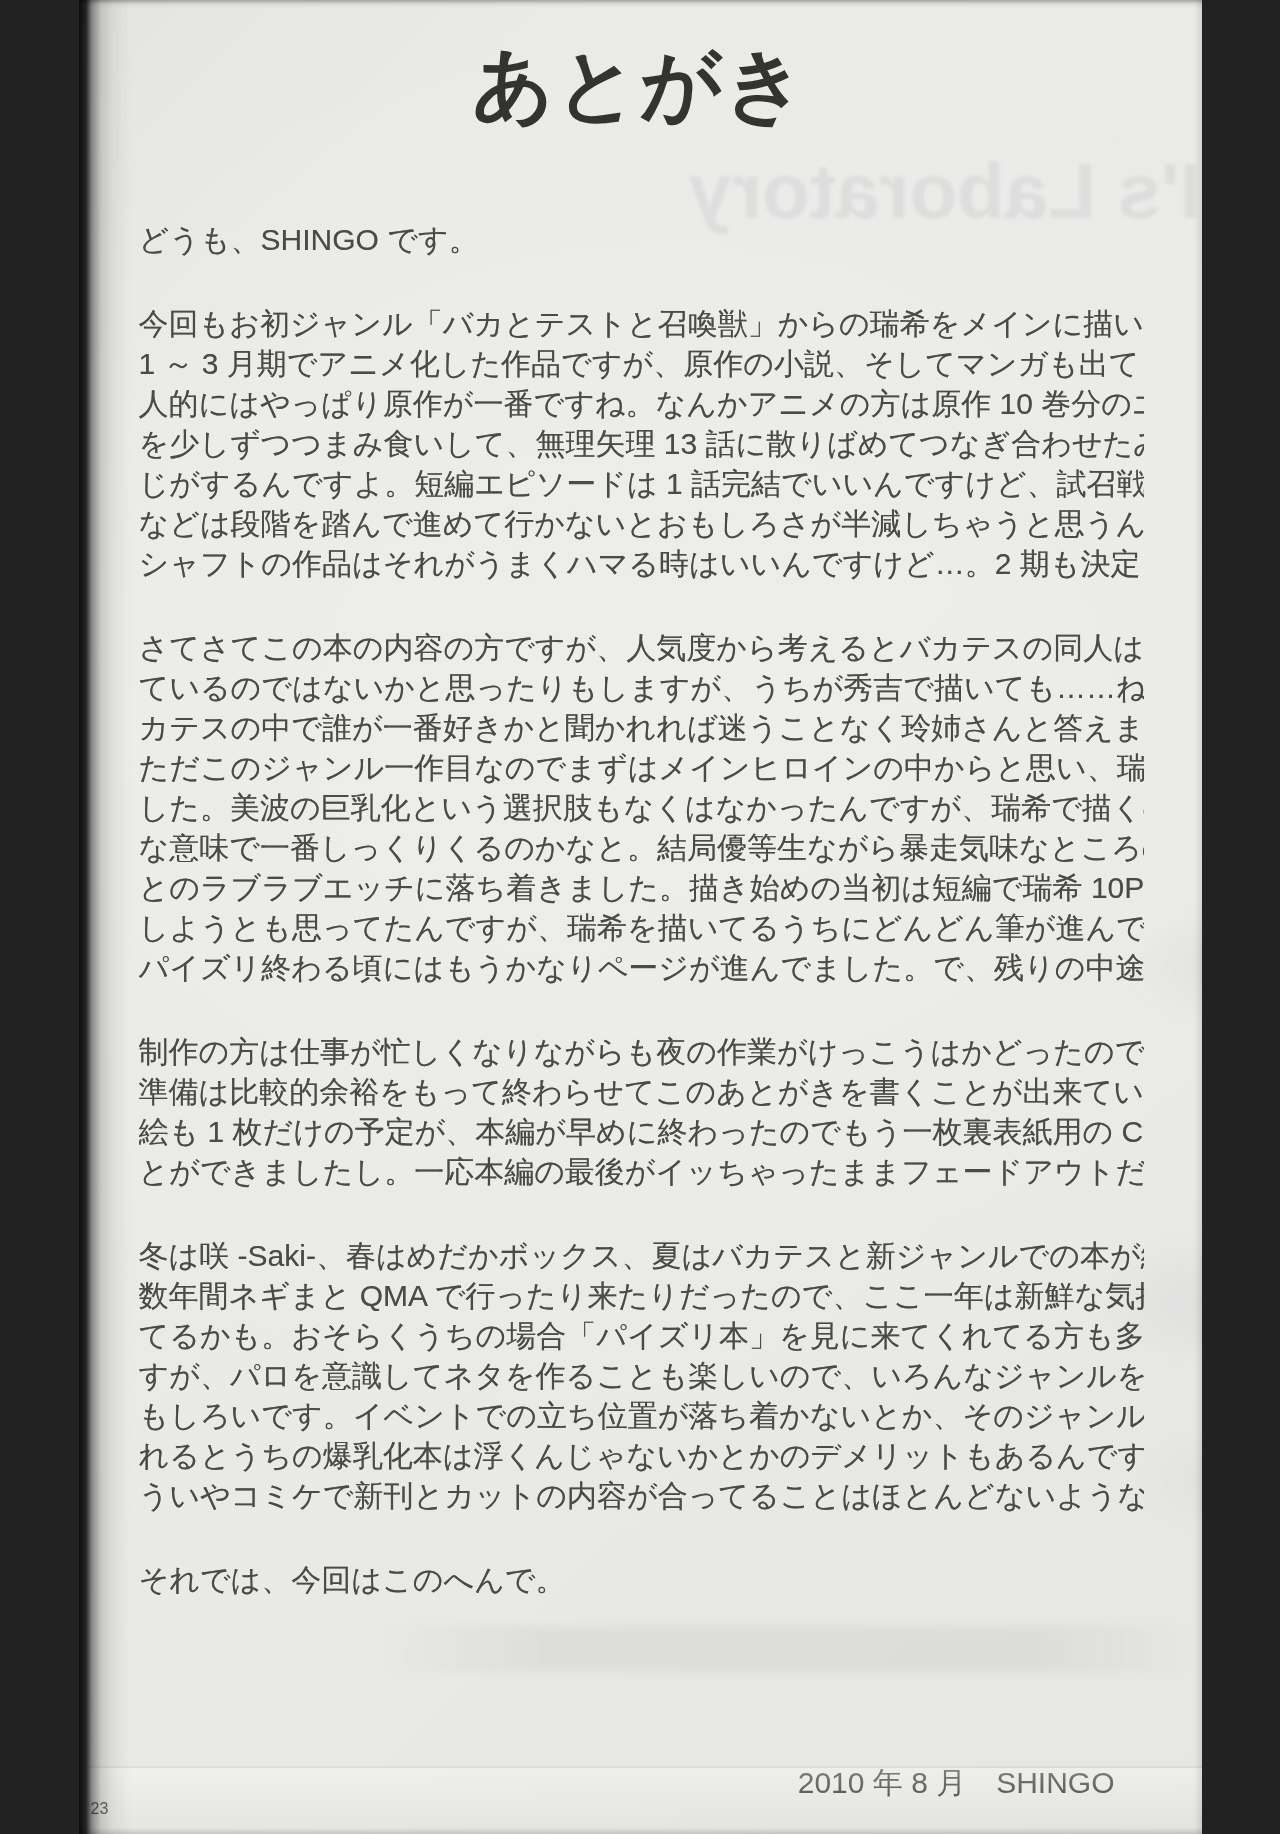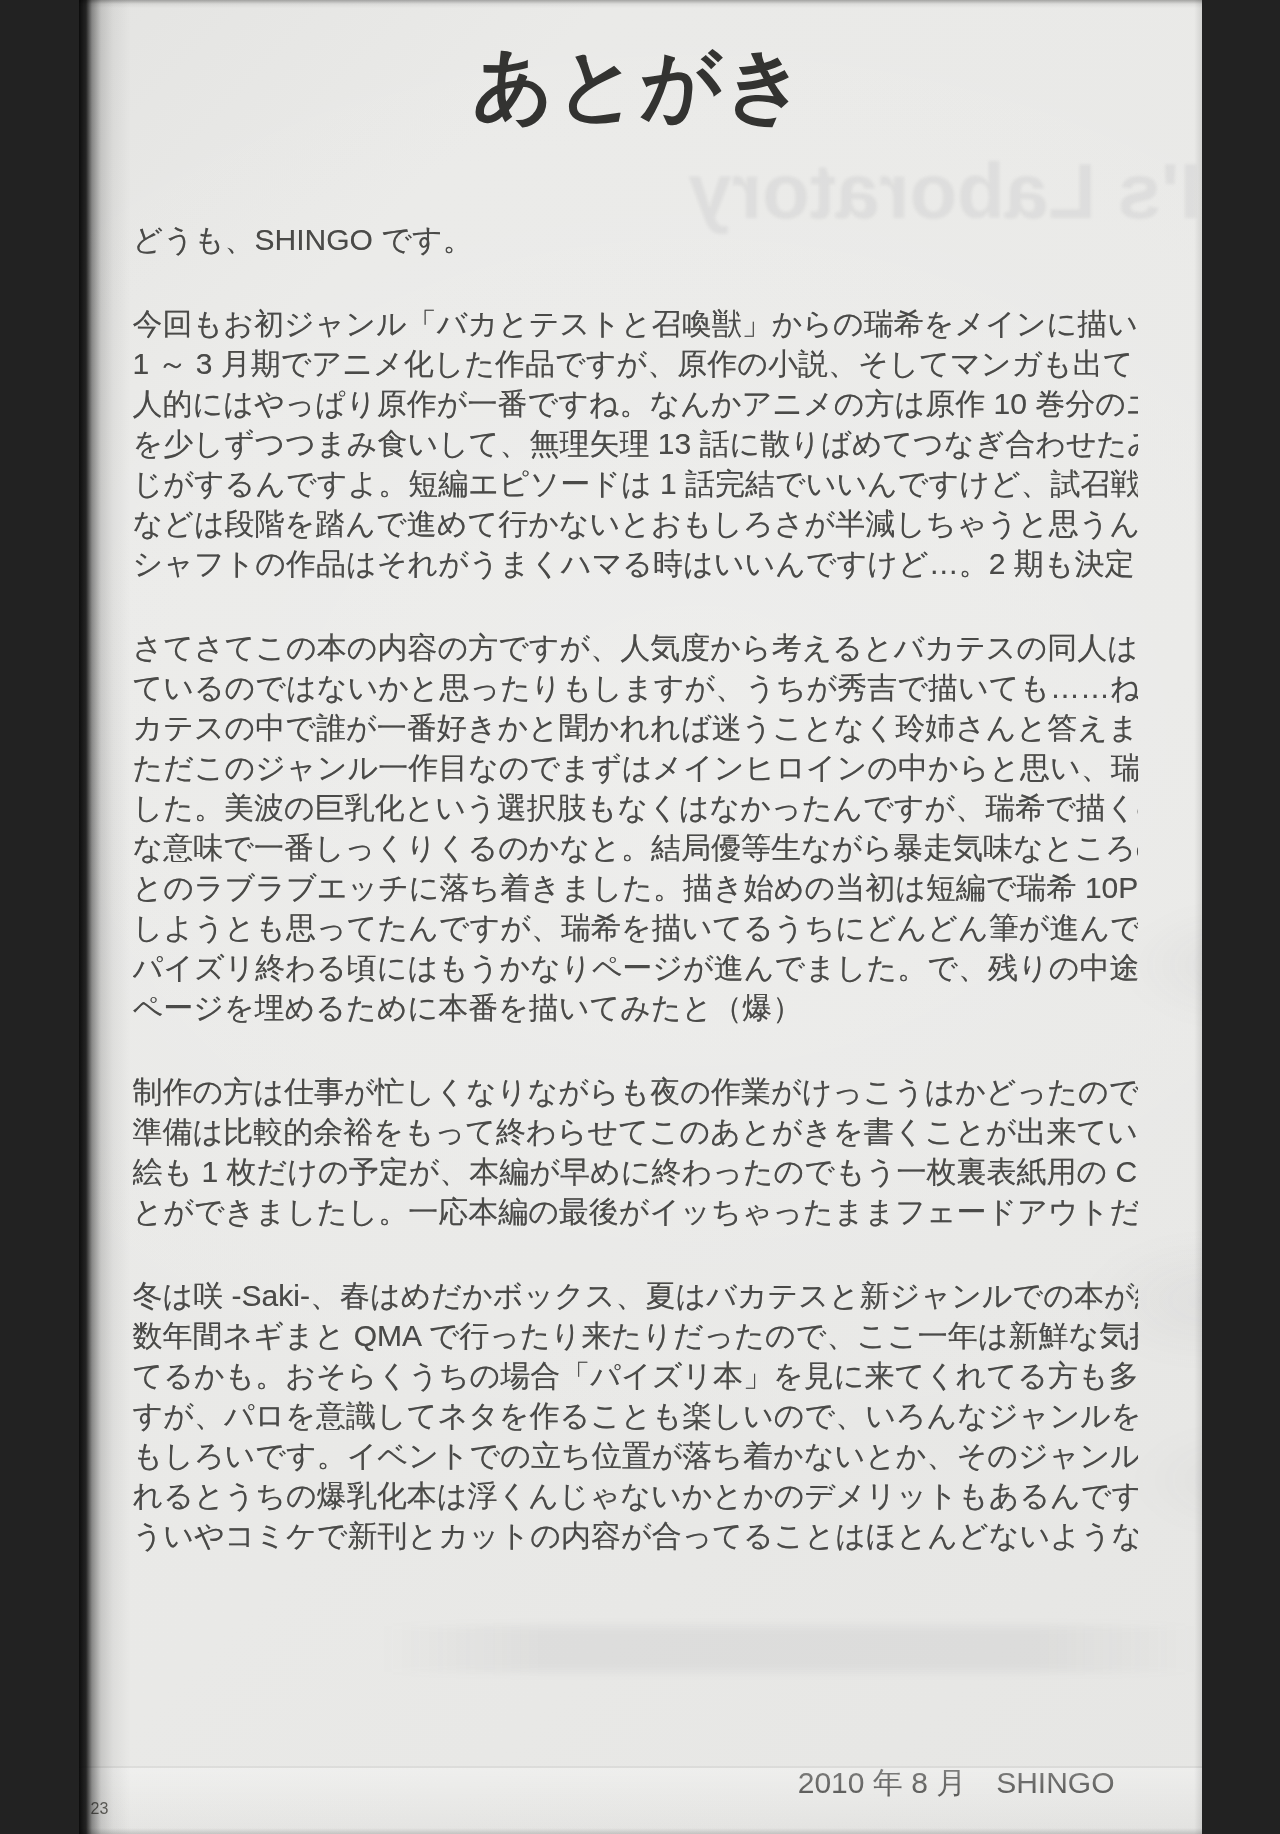--- a/index.html
+++ b/index.html
@@ -64,21 +64,21 @@
   .page-title{
     position:absolute;left:0;top:40px;width:100%;
     text-align:center;
     font-size:80px;line-height:1.12;
     font-weight:900;
     letter-spacing:2px;
     color:#333331;
   }
   
   .body-col{
-    position:absolute;left:54px;top:220px;width:1005px;
+    position:absolute;left:60px;top:220px;width:1005px;
     font-size:30px;line-height:40px;
     color:#4a4a48;
     text-shadow:0 0 0.4px rgba(74,74,72,0.5);
   }
   .para{margin:0 0 44px 0;}
   .para:last-child{margin-bottom:0;}
   .tline{
     text-align:justify;
     text-align-last:justify;
     height:40px;overflow:hidden;white-space:nowrap;
@@ -123,37 +123,39 @@
       <div class="para">
         <div class="tline">さてさてこの本の内容の方ですが、人気度から考えるとバカテスの同人は秀吉でもっ</div>
         <div class="tline">ているのではないかと思ったりもしますが、うちが秀吉で描いても……ねぇ。私がバ</div>
         <div class="tline">カテスの中で誰が一番好きかと聞かれれば迷うことなく玲姉さんと答えます（笑）</div>
         <div class="tline">ただこのジャンル一作目なのでまずはメインヒロインの中からと思い、瑞希を選びま</div>
         <div class="tline">した。美波の巨乳化という選択肢もなくはなかったんですが、瑞希で描くのがいろん</div>
         <div class="tline">な意味で一番しっくりくるのかなと。結局優等生ながら暴走気味なところのある瑞希</div>
         <div class="tline">とのラブラブエッチに落ち着きました。描き始めの当初は短編で瑞希 10P、玲 10P に</div>
         <div class="tline">しようとも思ってたんですが、瑞希を描いてるうちにどんどん筆が進んでしまって、</div>
         <div class="tline">パイズリ終わる頃にはもうかなりページが進んでました。で、残りの中途半端な余り</div>
-        <div class="tline last">ページを埋めるために本番を描いてみたと（爆）</div>
       </div>
       <div class="para">
         <div class="tline">制作の方は仕事が忙しくなりながらも夜の作業がけっこうはかどったので、この夏の</div>
         <div class="tline">準備は比較的余裕をもって終わらせてこのあとがきを書くことが出来ています。表紙</div>
         <div class="tline">絵も 1 枚だけの予定が、本編が早めに終わったのでもう一枚裏表紙用の CG も描くこ</div>
         <div class="tline">とができましたし。一応本編の最後がイッちゃったままフェードアウトだったので、</div>
       </div>
       <div class="para">
         <div class="tline">冬は咲 -Saki-、春はめだかボックス、夏はバカテスと新ジャンルでの本が続いてますね。</div>
         <div class="tline">数年間ネギまと QMA で行ったり来たりだったので、ここ一年は新鮮な気持ちで描け</div>
         <div class="tline">てるかも。おそらくうちの場合「パイズリ本」を見に来てくれてる方も多いと思いま</div>
         <div class="tline">すが、パロを意識してネタを作ることも楽しいので、いろんなジャンルをやるのはお</div>
         <div class="tline">もしろいです。イベントでの立ち位置が落ち着かないとか、そのジャンルで区分けさ</div>
         <div class="tline">れるとうちの爆乳化本は浮くんじゃないかとかのデメリットもあるんですけども。そ</div>
         <div class="tline last">ういやコミケで新刊とカットの内容が合ってることはほとんどないような…（笑）</div>
       </div>
+      <div class="para">
+        <div class="tline last">それでは、今回はこのへんで。</div>
+      </div>
     </div>
 
   <div class="signature">2010 年 8 月　SHINGO</div>
   <div class="page-number">23</div>
 
   <div class="crease"></div>
   <div class="bottom-band"></div>
   <div class="edge-left"></div>
   <div class="edge-top"></div>
   <div class="edge-right"></div>

